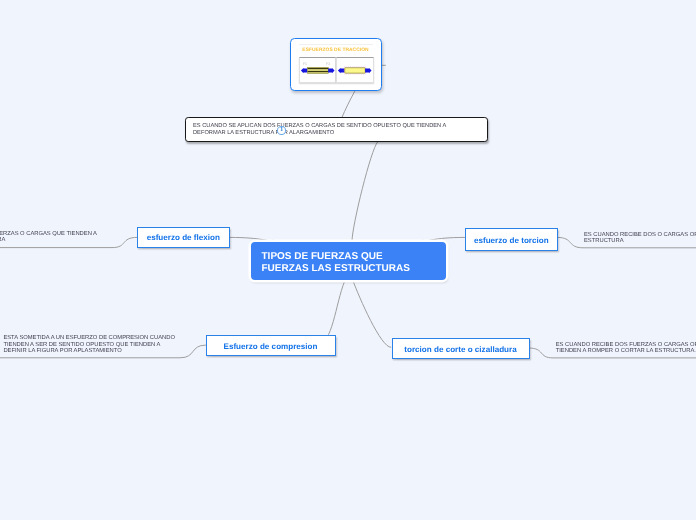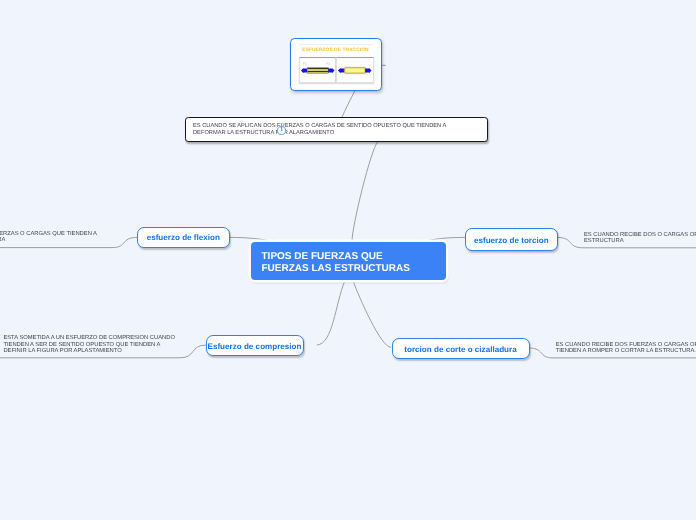--- a/index.html
+++ b/index.html
@@ -10,21 +10,21 @@
   #canvas{position:relative;width:696px;height:520px;opacity:0.999;}
   svg.links{position:absolute;left:0;top:0;width:696px;height:520px;}
   .node{position:absolute;box-sizing:border-box;}
 
   
   .central{left:251px;top:242.4px;width:195.4px;height:37.4px;background:#3b82f6;border-radius:4px;
     box-shadow:0 0 0 2.5px #fff, 1px 2px 3px rgba(0,0,0,.3);
     color:#fff;font-weight:bold;font-size:10px;line-height:11.5px;padding:9px 0 0 10.5px;white-space:nowrap;}
 
   
-  .leaf{background:#fff;border:1.6px solid #2a81e8;border-radius:7px;color:#1272e8;
+  .leaf{background:#fff;border:1.6px solid #2a81e8;border-radius:0;color:#1272e8;
      font-weight:bold;font-size:8.1px;display:flex;align-items:center;justify-content:center;
      box-shadow:1px 1.5px 1.5px rgba(0,0,0,.22);white-space:nowrap;padding-top:1.2px;box-sizing:border-box;}
 
   
   .plain{font-size:5.8px;color:#41414f;line-height:6.5px;position:absolute;white-space:nowrap;}
 
   
   .imgnode{background:#fff;border:1.5px solid #1f7df0;border-radius:4.5px;box-shadow:1px 2px 3px rgba(0,0,0,.22);}
   .imgtitle{position:absolute;left:7.5px;top:4.5px;width:74px;border-top:1px solid #f0f0f0;color:#f9c13a;
      font-weight:bold;font-size:4.9px;text-align:center;padding-top:3.2px;letter-spacing:.05px;line-height:5px;}
@@ -91,21 +91,21 @@
  </div>
 
  <div class="node central"><span>TIPOS DE FUERZAS QUE</span><br><span>FUERZAS LAS ESTRUCTURAS</span></div>
 
  <div class="node leaf" style="left:137px;top:227px;width:92.6px;height:20.6px;">
       <span>esfuerzo de flexion</span>
     </div>
  <div class="node leaf" style="left:464.5px;top:228px;width:93.6px;height:23px;">
       <span>esfuerzo de torcion</span>
     </div>
- <div class="node leaf" style="left:205.5px;top:335px;width:98px;height:21px;">
+ <div class="node leaf" style="left:205.5px;top:335px;width:130px;height:21px;">
       <span>Esfuerzo de compresion</span>
     </div>
  <div class="node leaf" style="left:391.5px;top:338px;width:138px;height:21px;">
       <span>torcion de corte o cizalladura</span>
     </div>
 
  <div class="plain" style="left:-82px;top:230.5px;"><span>ES CUANDO RECIBE DOS FUERZAS O CARGAS QUE TIENDEN A</span><br><span>DOBLAR O CURVAR LA FIGURA</span></div>
 
  <div class="plain" style="left:3.4px;top:335px;"><span>ESTA SOMETIDA  A UN ESFUERZO DE COMPRESION CUANDO</span><br><span>TIENDEN A SER DE SENTIDO OPUESTO QUE TIENDEN A</span><br><span>DEFINIR LA FIGURA POR APLASTAMIENTO</span></div>
 

